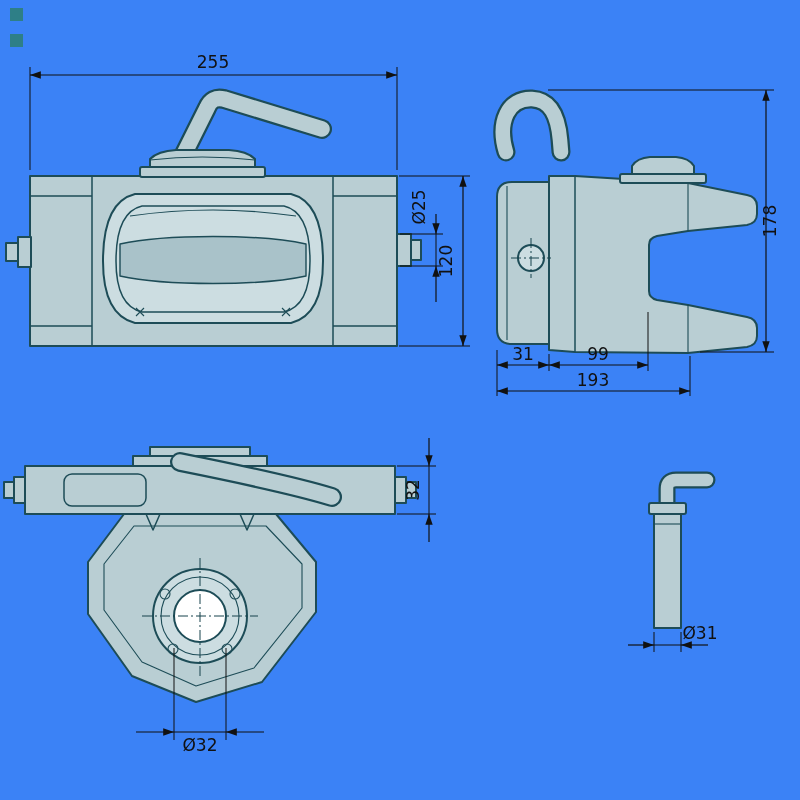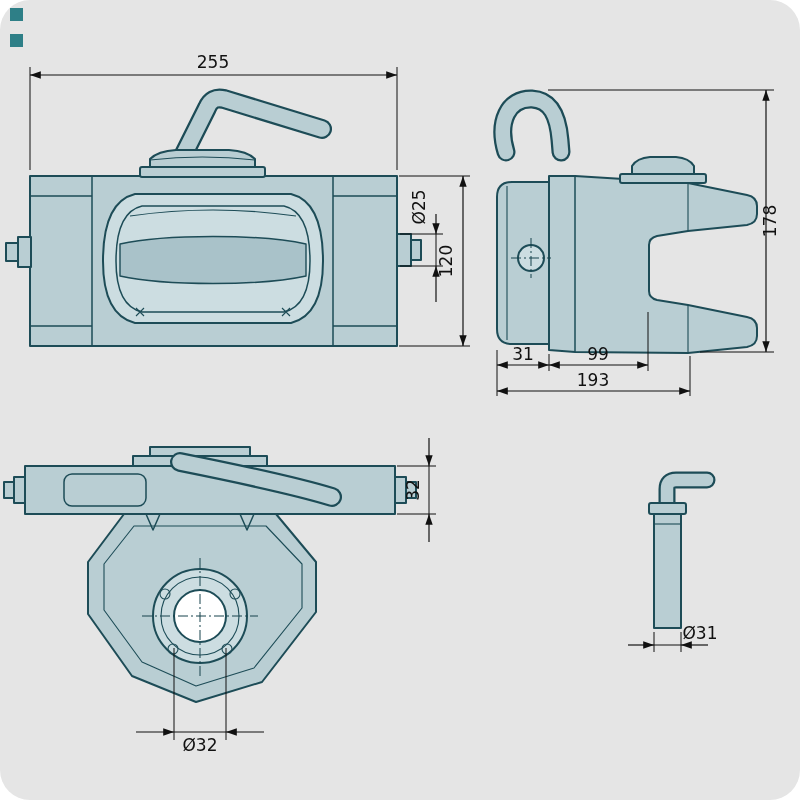--- a/index.html
+++ b/index.html
@@ -1,16 +1,16 @@
 <!DOCTYPE html>
 <html><head>
 <meta charset="utf-8">
 <style>
   html,body{margin:0;padding:0;background:#ffffff;}
-  .page{position:relative;width:800px;height:800px;background:#e5e5e5;overflow:hidden;border-radius:30px;}
+  .page{position:relative;width:800px;height:800px;background:#3b82f6;overflow:hidden;}
   svg text{font-family:"DejaVu Sans", sans-serif;font-size:17px;fill:#111111;}
   .part{fill:#b9ced3;stroke:#1d4c57;stroke-width:2;stroke-linejoin:round;}
   .part-light{fill:#ccdde1;stroke:#1d4c57;stroke-width:2;stroke-linejoin:round;}
   .part-mid{fill:#a9c2c9;stroke:#1d4c57;stroke-width:1.4;stroke-linejoin:round;}
   .hole{fill:#ffffff;stroke:#1d4c57;stroke-width:2;}
   .detail{fill:none;stroke:#1d4c57;stroke-width:1.5;stroke-linejoin:round;}
   .detail-thin{fill:none;stroke:#1d4c57;stroke-width:1.1;stroke-linejoin:round;}
   .tube-out{fill:none;stroke:#1d4c57;stroke-width:20;stroke-linecap:round;stroke-linejoin:round;}
   .tube-in{fill:none;stroke:#b9ced3;stroke-width:15.5;stroke-linecap:round;stroke-linejoin:round;}
   .tube-out-s{fill:none;stroke:#1d4c57;stroke-width:19;stroke-linecap:round;stroke-linejoin:round;}

